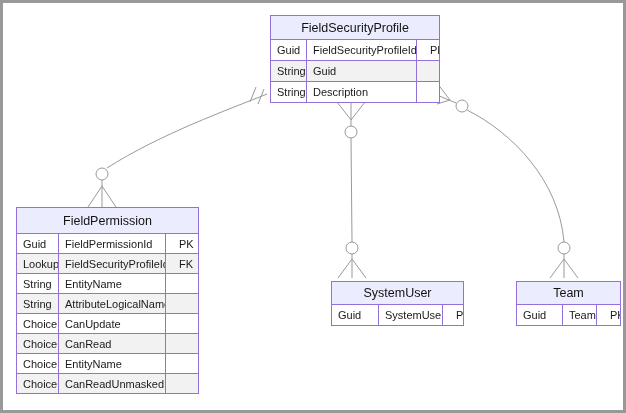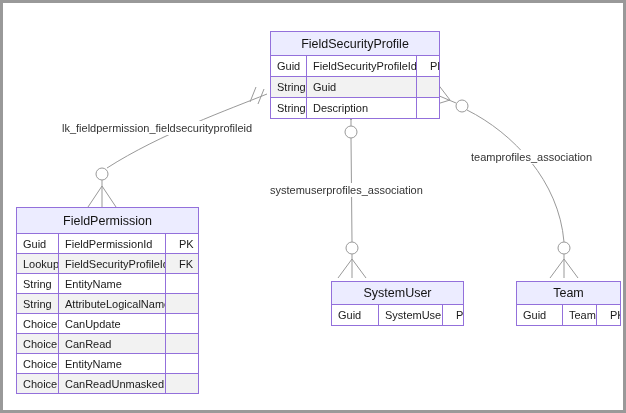--- a/index.html
+++ b/index.html
@@ -35,21 +35,21 @@
   .entity td {
     border:1px solid #9370db;
     background:#ffffff;
     padding:0 6px;
     white-space:nowrap;
     overflow:hidden;
   }
   .entity tbody tr:nth-child(even) td { background:#f2f2f2; }
   .entity td.c2 { text-align:center; padding:0 13px; }
 
-  .e-fsp  { left:267px; top:12px;  width:169px;margin-top:16px; }
+  .e-fsp  { left:267px; top:12px;  width:169px; }
   .e-fsp th { height:21px; } .e-fsp td { height:20px; }
   .e-fsp col.g0{width:36px} .e-fsp col.g1{width:110px} .e-fsp col.g2{width:23px}
 
   .e-fp   { left:13px;  top:204px; width:182px; }
   .e-fp th { height:23px; } .e-fp td { height:19px; }
   .e-fp col.g0{width:42px} .e-fp col.g1{width:107px} .e-fp col.g2{width:33px}
 
   .e-su   { left:288px; top:278px; width:132px;margin-left:40px; }
   .e-su th { height:20px; } .e-su td { height:20px; }
   .e-su col.g0{width:47px} .e-su col.g1{width:64px} .e-su col.g2{width:21px}
@@ -248,17 +248,14 @@
         <tbody>
           <tr>
             <td class="c0">Guid</td>
             <td class="c1">TeamID</td>
             <td class="c2">PK</td>
           </tr>
         </tbody>
       </table>
     </div>
 
-  <div class="rel-label lbl-lk">lk_fieldpermission_fieldsecurityprofileid</div>
-  <div class="rel-label lbl-sys">systemuserprofiles_association</div>
-  <div class="rel-label lbl-team">teamprofiles_association</div>
 
 </div>
 
 </body></html>

